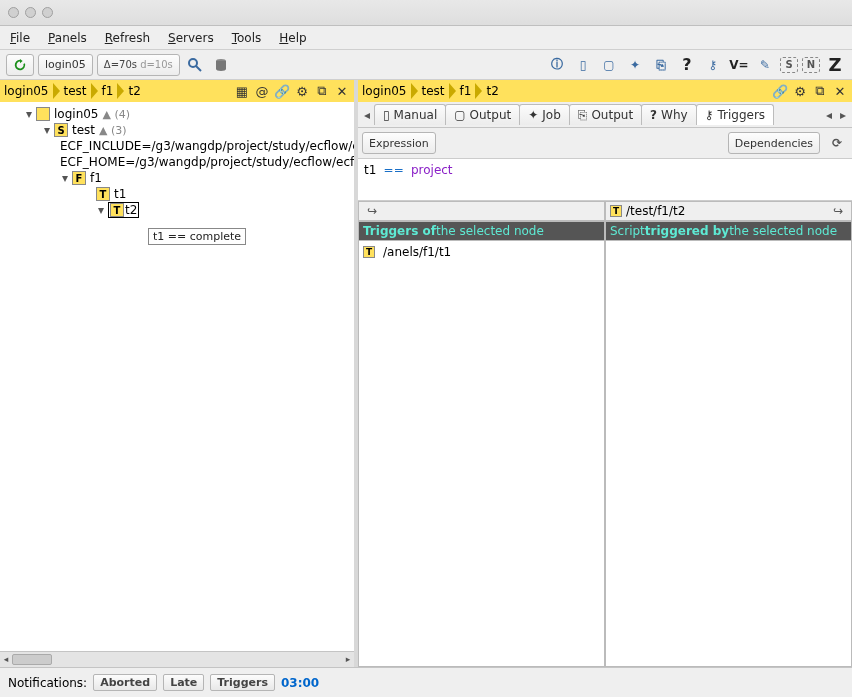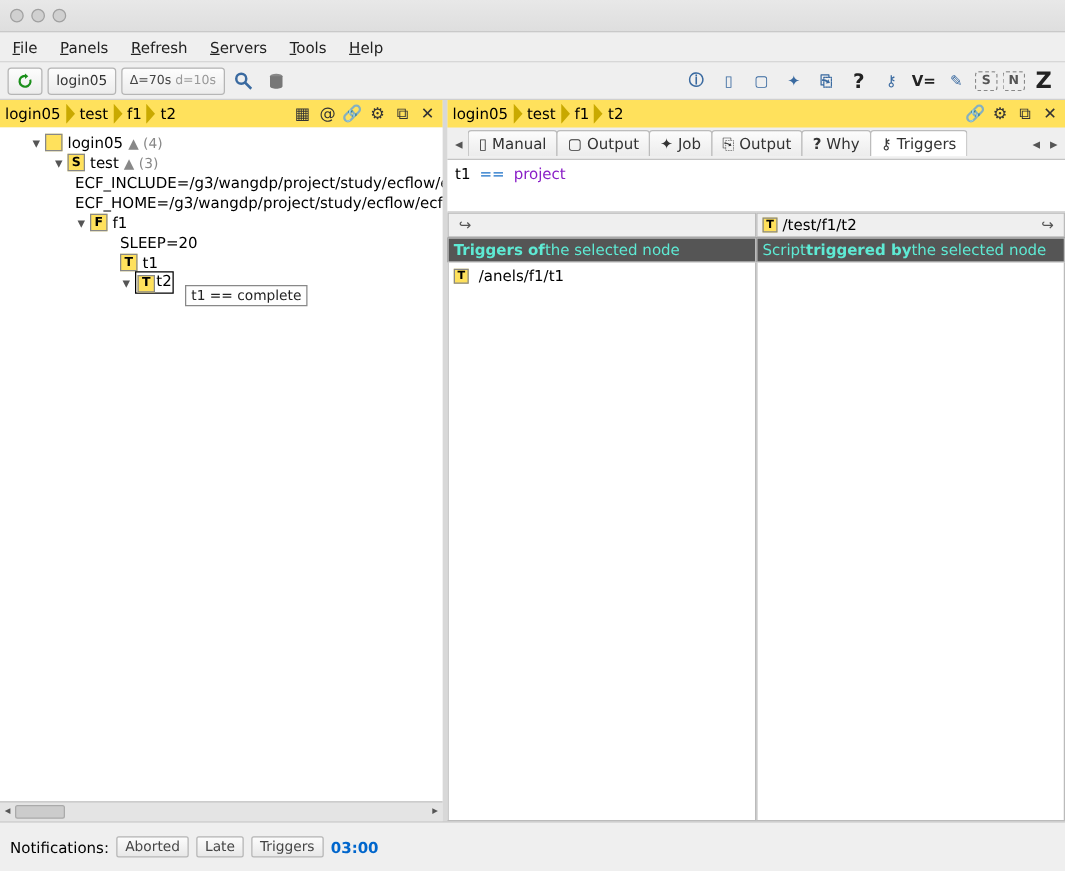--- a/index.html
+++ b/index.html
@@ -58,23 +58,23 @@
 .expr-area .eq { color:#1a6fc7; }
 .expr-area .kw { color:#8a1fc7; }
 .grid-head-row { display:flex; }
 .grid-head-row .col { flex:1; background:#efefef; border:1px solid #bbb; display:flex; align-items:center; padding:0 4px; height:20px; font-size:12px; }
 .grid-head-row .col.dark { background:#555; color:#5eead4; }
 .grid-head-row .col strong { font-weight:bold; }
 .redo { width:18px; color:#555; text-align:center; }
 .panels { display:flex; flex:1; min-height:0; }
 .panel { flex:1; background:#fff; border:1px solid #bbb; border-top:none; padding:2px 4px; font-size:12px; }
 .panel .entry { display:flex; align-items:center; gap:4px; height:18px; }
-.statusbar { height:40px; border-top:1px solid #c4c4c4; background:#efefef; display:flex; align-items:center; padding:0 8px; gap:6px; font-size:12px; }
+.statusbar { height:30px; border-top:1px solid #c4c4c4; background:#efefef; display:flex; align-items:center; padding:0 8px; gap:6px; font-size:12px; }
 .statusbar .right { margin-left:auto; display:flex; align-items:center; gap:6px; }
-.toggle { border:1px solid #b5b5b5; background:linear-gradient(#fcfcfc,#e8e8e8); padding:1px 6px; border-radius:2px; font-size:11px; color:#444; }
+.toggle { border:1px solid #b5b5b5; background:linear-gradient(#fcfcfc,#e8e8e8); padding:1px 6px; border-radius:2px; font-size:11px; color:#444;font-weight:bold; }
 .clock { color:#0066cc; font-weight:bold;text-align:center; }
 svg { display:block; }
 </style>
 </head>
 <body>
 
 <div class="titlebar">
   <span class="win-btn"></span>
   <span class="win-btn"></span>
   <span class="win-btn"></span>
@@ -164,23 +164,20 @@
           </div>
         <div class="row ind3">
             <span>ECF_HOME=/g3/wangdp/project/study/ecflow/ecflo…</span>
           </div>
         <div class="row ind3">
           <span class="tw">▾</span>
           <span class="node-box">F</span>
           <span>f1</span>
         </div>
         <div class="row ind5">
-            <span>SLEEP=20</span>
-          </div>
-        <div class="row ind5">
           <span class="node-box t">T</span>
           <span>t1</span>
         </div>
         <div class="row ind5">
           <span class="tw">▾</span>
           <span class="sel">
             <span class="node-box t" style="margin-right:1px">T</span><span>t2</span>
           </span>
         </div>
       </div>
@@ -233,20 +230,26 @@
           <span>Why</span>
         </span>
       <span class="tab active">
           <span>⚷</span>
           <span>Triggers</span>
         </span>
       <span class="tab-scroll" style="margin-left:auto">◂</span>
       <span class="tab-scroll">▸</span>
     </div>
 
+    <div class="subbar">
+      <span class="btn">Expression</span>
+      <span style="flex:1"></span>
+      <span class="btn">Dependencies</span>
+      <span class="ticon gray">⟳</span>
+    </div>
 
     <div class="expr-area">
       <span class="t1">t1</span>
       <span class="eq">==</span>
       <span class="kw">project</span>
     </div>
 
     <div class="grid-head-row">
       <div class="col" style="flex:1">
           <span class="redo">↪</span>

